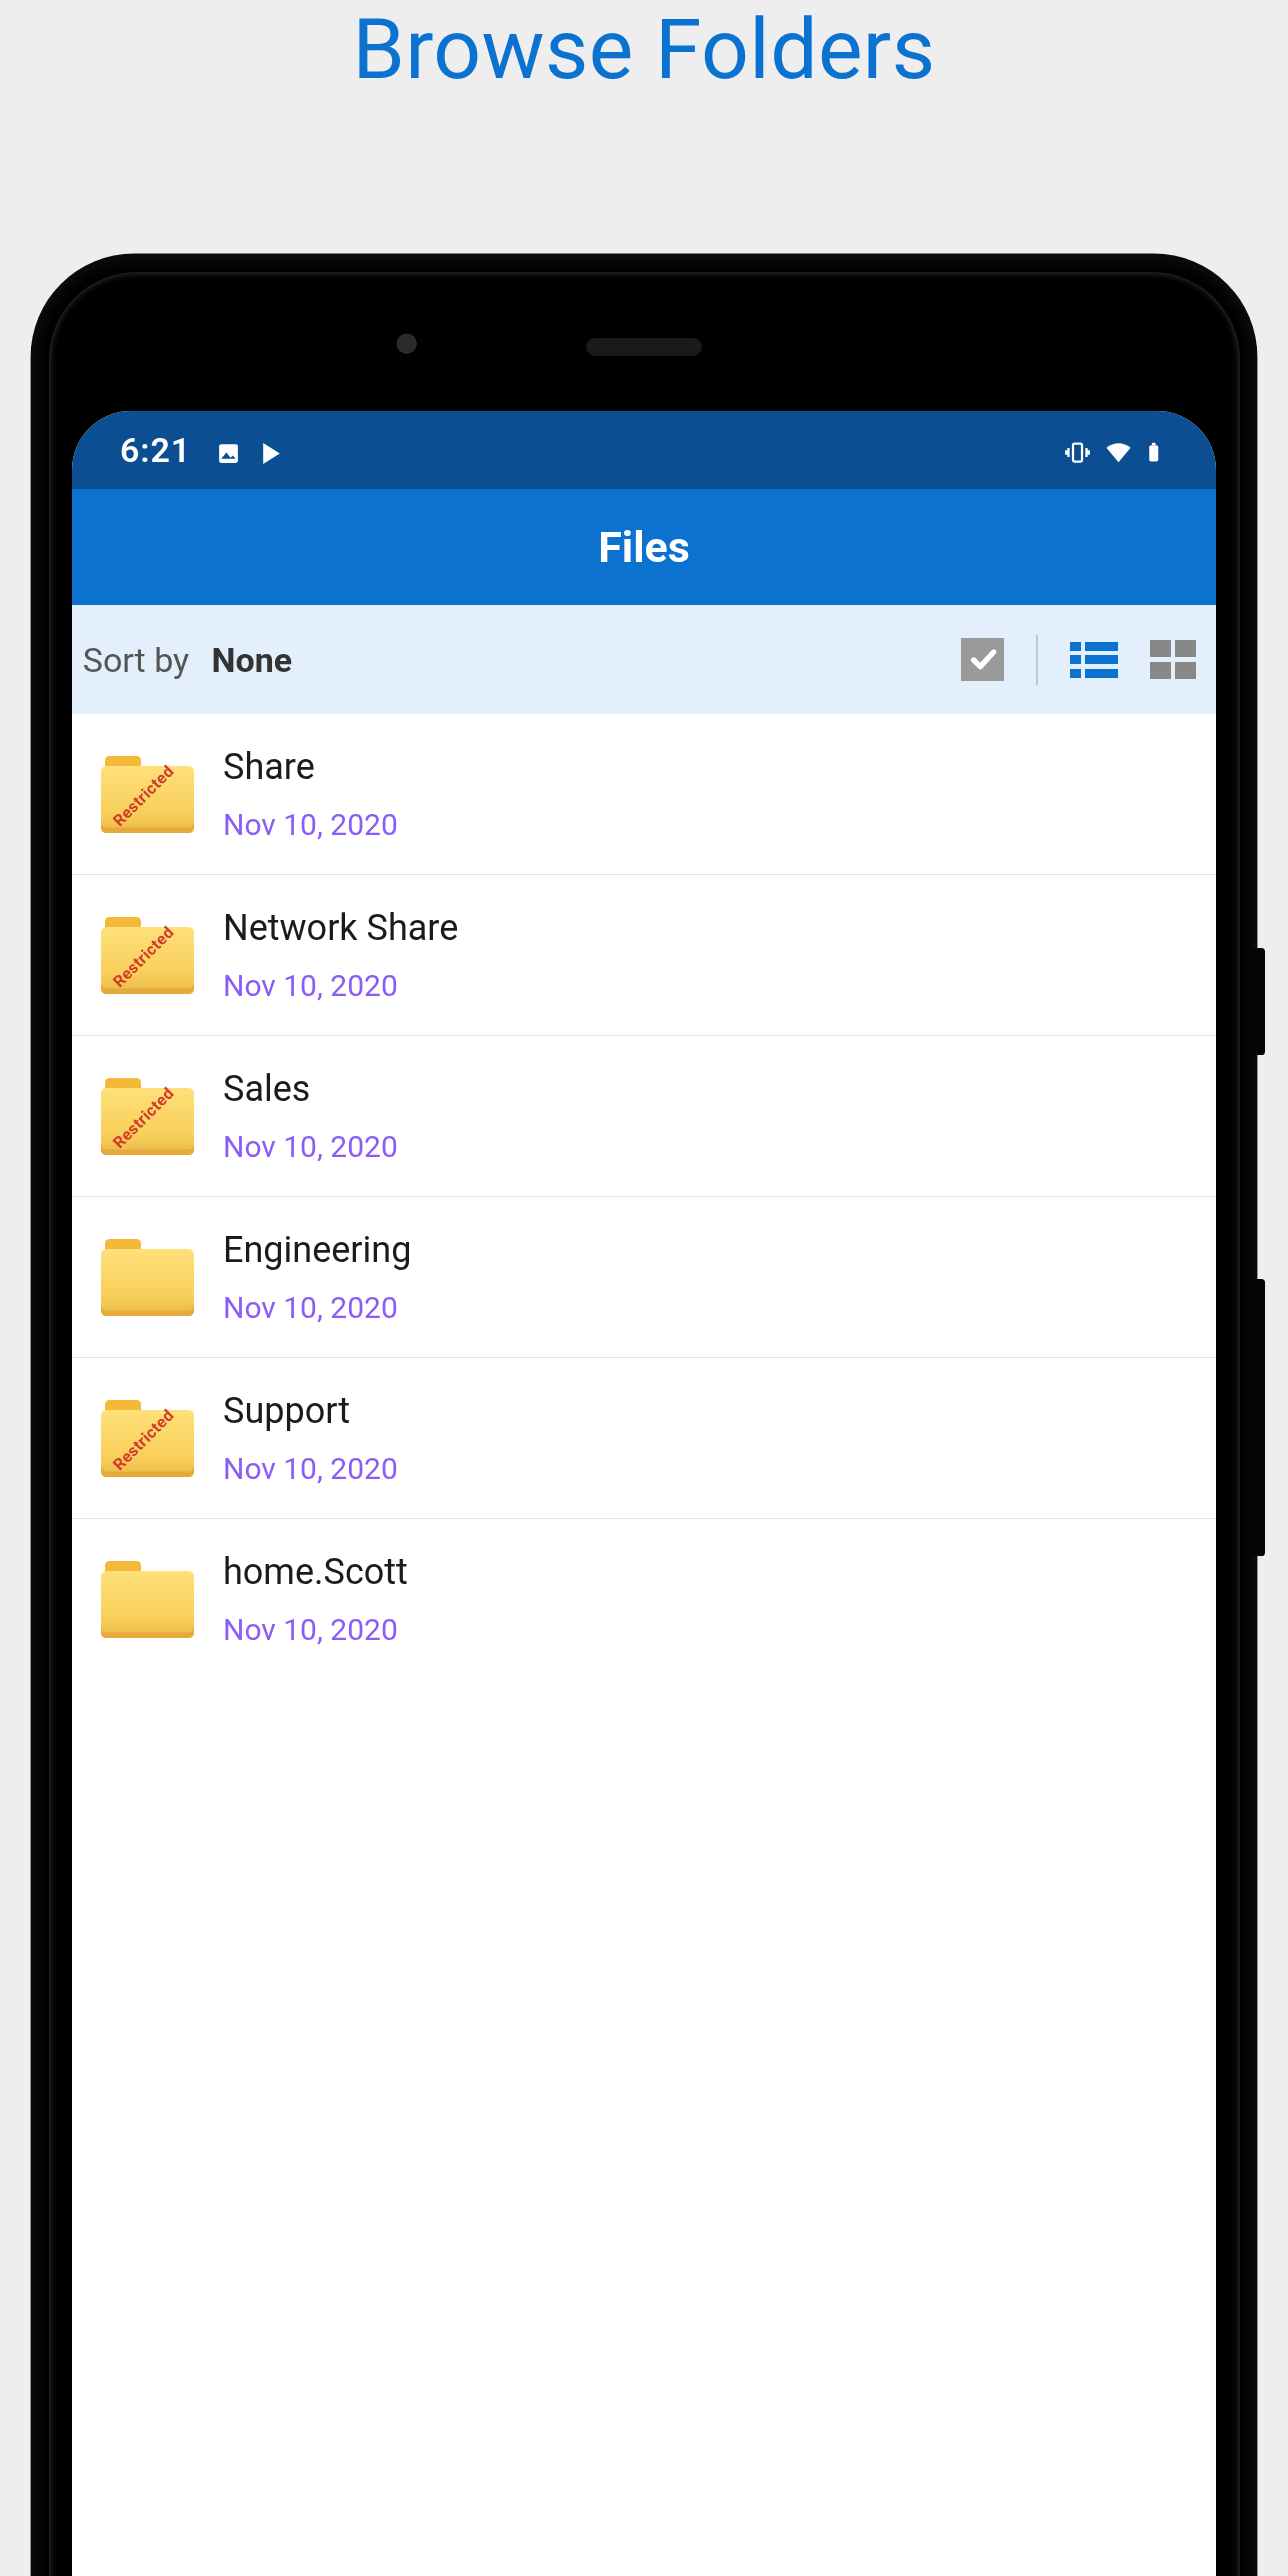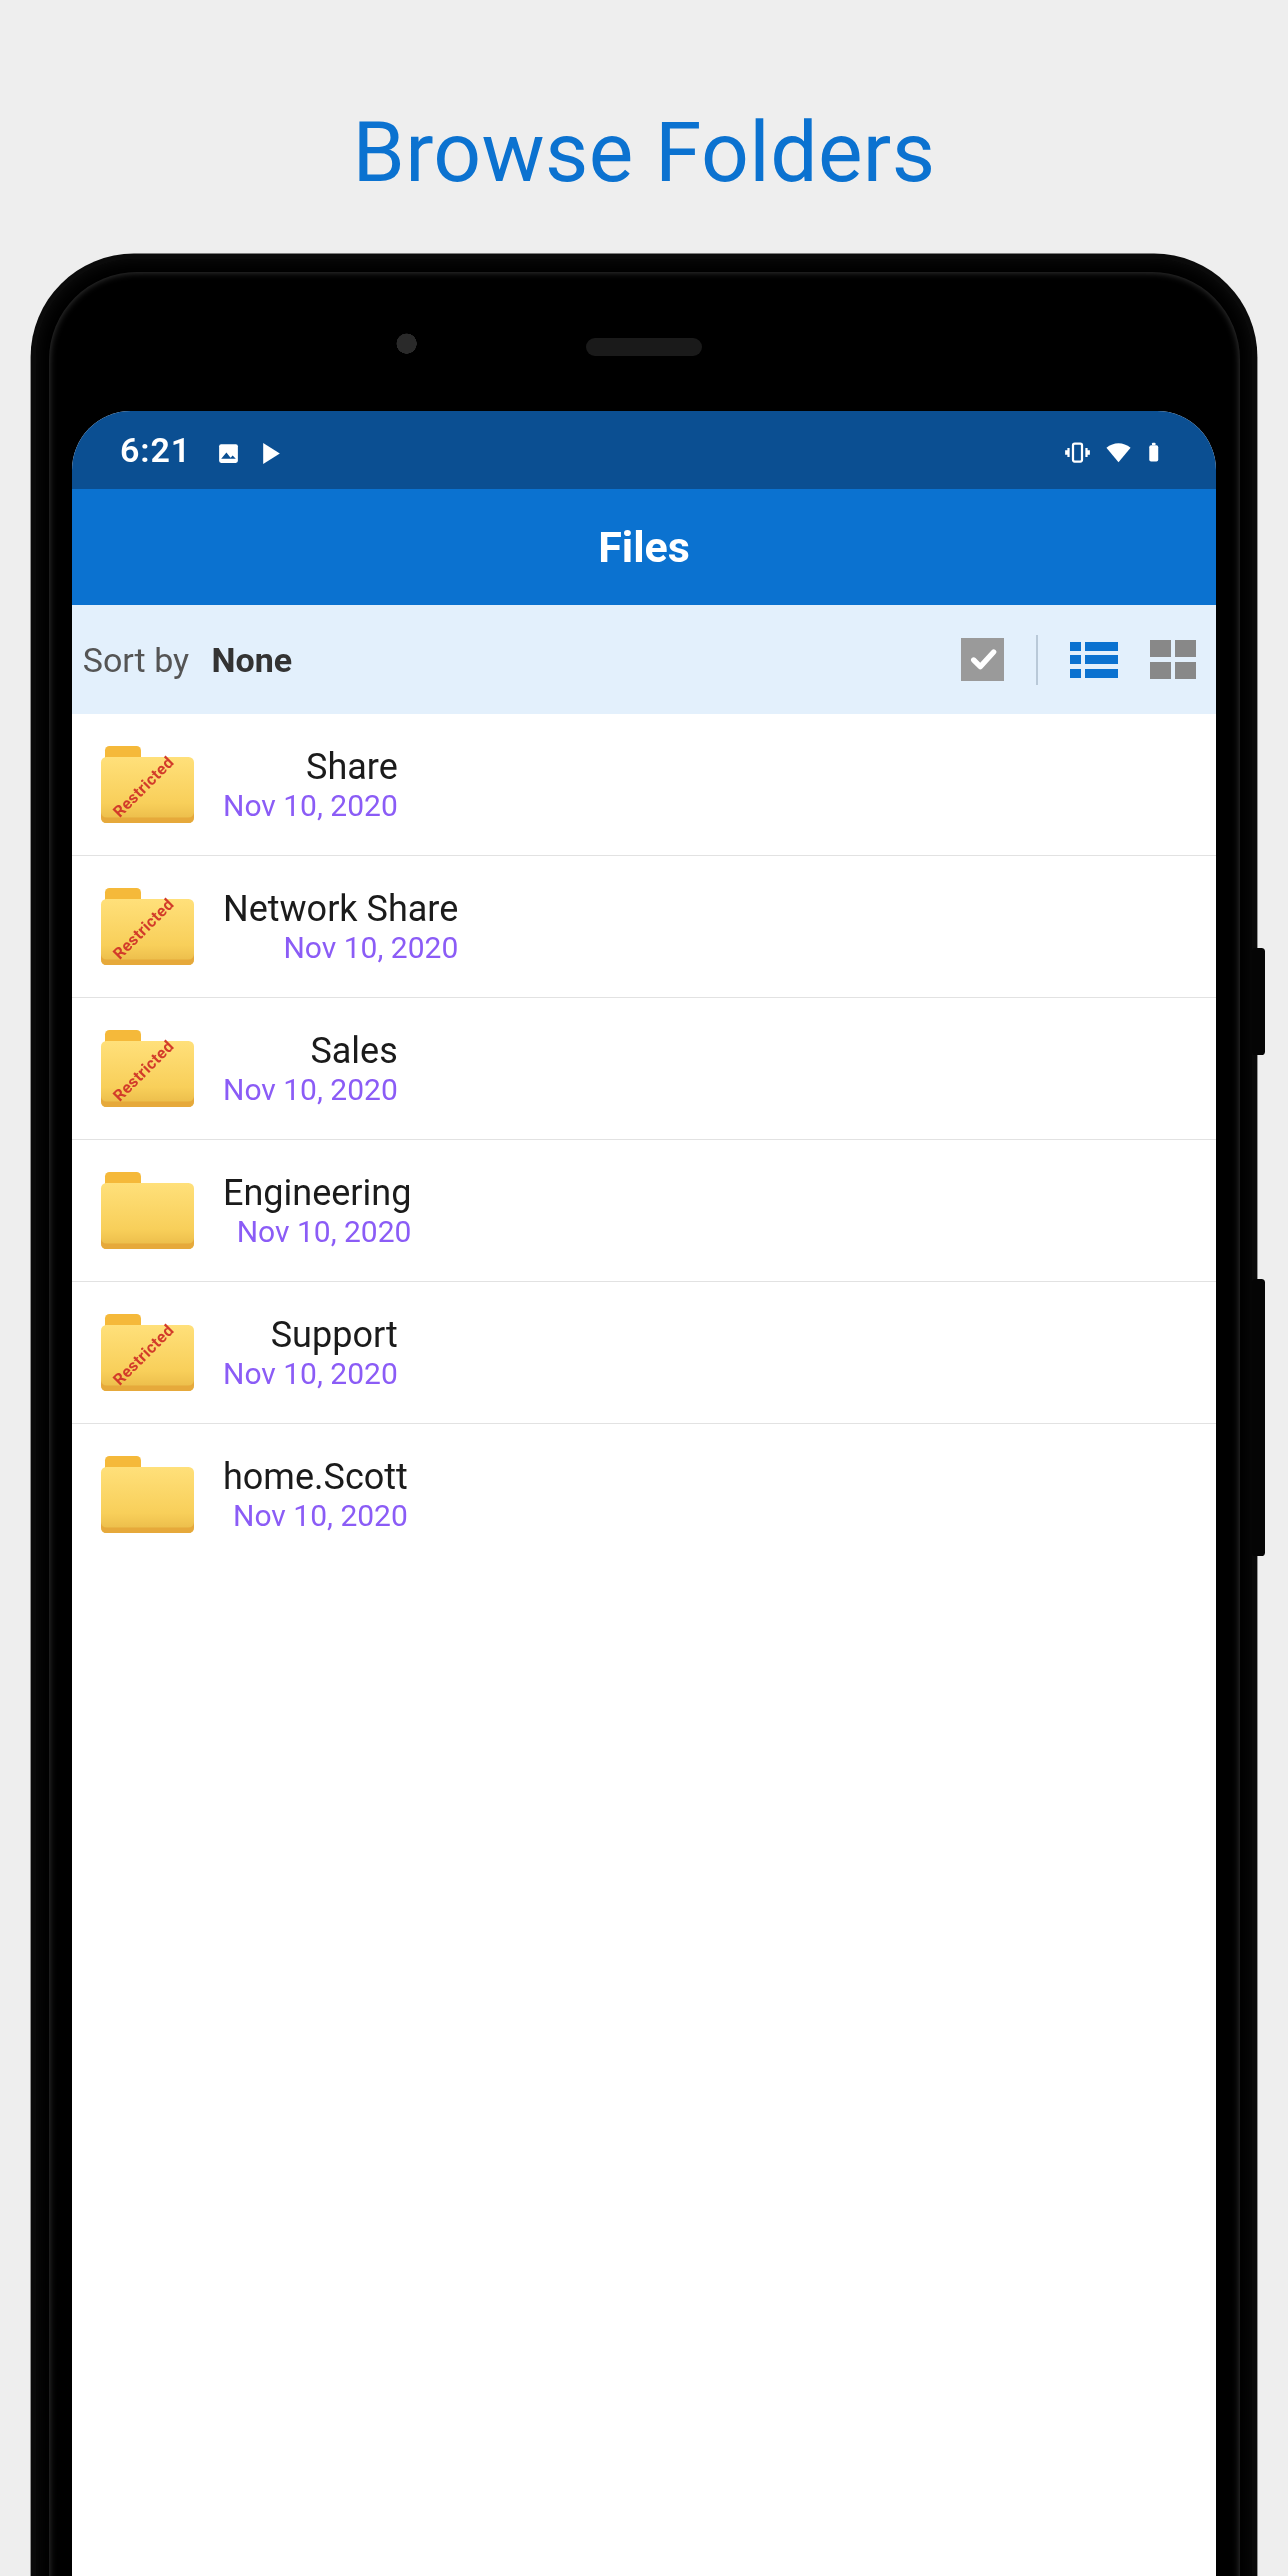--- a/index.html
+++ b/index.html
@@ -10,21 +10,20 @@
     overflow: hidden;
   }
 
   
   .promo-title {
     width: 100%;
     text-align: center;
     font-size: 84px;
     font-weight: 400;
     color: #0b72d0;
-    padding-top: 103px;
     letter-spacing: 0.4px;
   }
 
   
   .phone {
     position: absolute;
     top: 259px;
     left: 50%;
     transform: translateX(-50%);
     width: 1216px;
@@ -144,21 +143,21 @@
     position:absolute; top:10.7px; left:0; right:0; bottom:0;
     background:linear-gradient(#ffe07a,#f8cf5a 70%,#e9b947);
     border-radius:5.4px;
     box-shadow: inset 0 -5.4px 0 #e6a93b;
   }
   .folder-icon .restricted {
     position:absolute; top:50%; left:50%;
     transform: translate(-56%,-40%) rotate(-45deg);
     color:#d23b2a; font-size:16px; font-weight:700; letter-spacing:0.4px;
   }
-  .row .meta { display:flex; flex-direction:column; gap:0;align-items:flex-end; }
+  .row .meta { display:flex; flex-direction:column; gap:19px; }
   .row .name { font-size:36px; color:#1b1b1b; }
   .row .date { font-size:30px; color:#8b5cf6; }
   .tab { flex:1; display:flex; flex-direction:column; align-items:center; justify-content:center; gap:7.2px; }
 
 </style>
 </head>
 <body>
 
 <div class="promo-title">Browse Folders</div>
 

